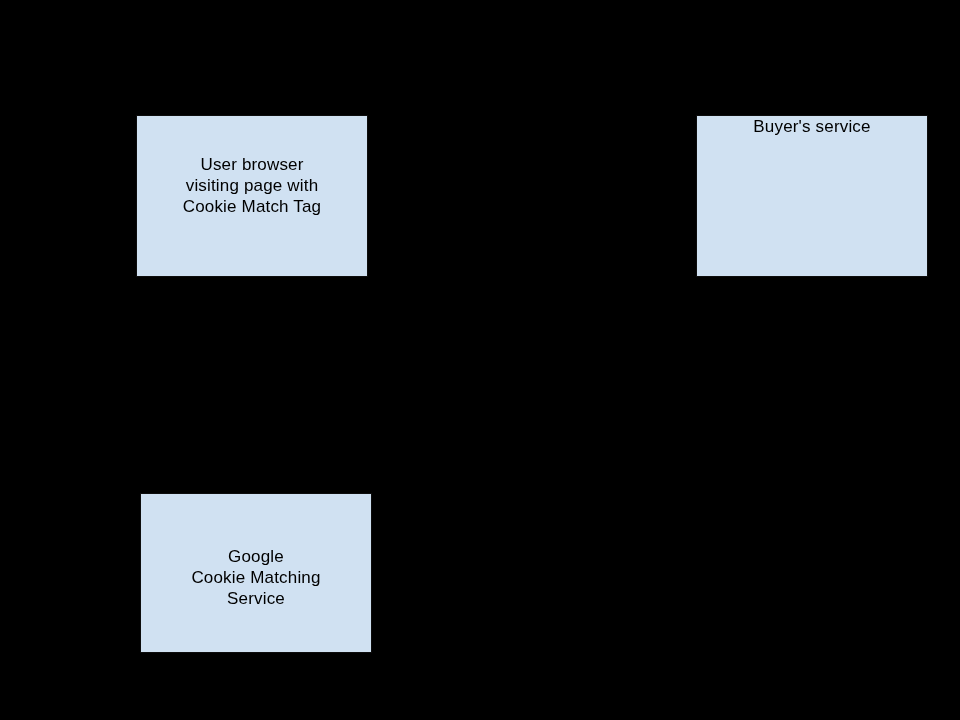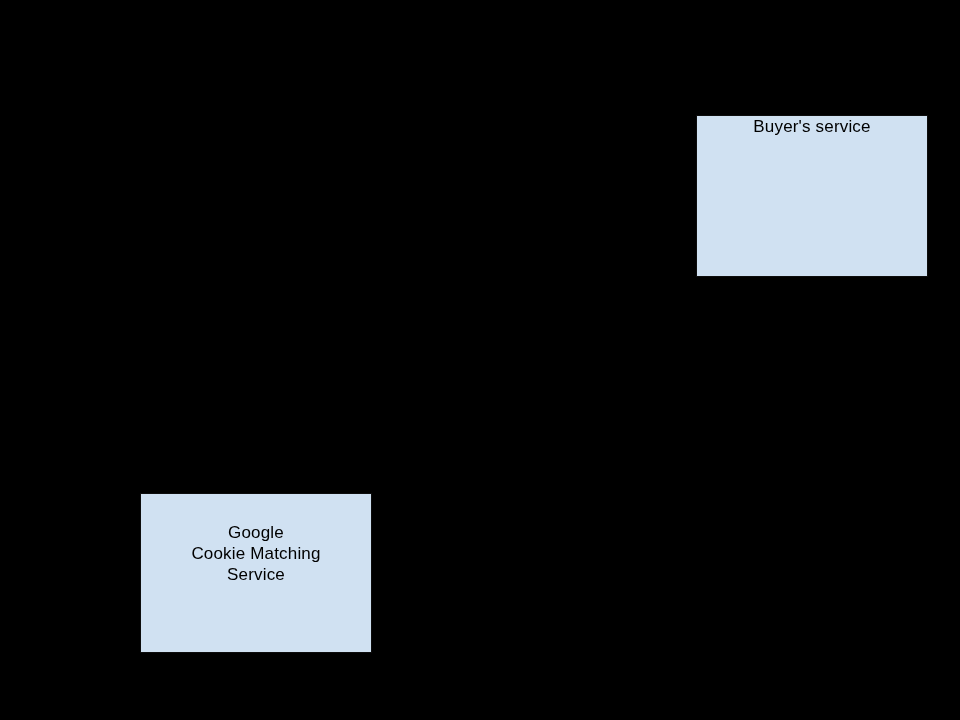--- a/index.html
+++ b/index.html
@@ -57,27 +57,32 @@
   #node-buyers-service .label { margin-top: 0; }
 
   
   #node-google-cms {
     left: 140px;
     top: 493px;
     width: 232px;
     height: 160px;
     justify-content: flex-start;
   }
-  #node-google-cms .label { margin-top: 28px; }
+  #node-google-cms .label { margin-top: 52px; }
 </style>
 </head>
 <body>
 
 <div id="canvas">
 
+  <div class="node" id="node-user-browser">
+    <span class="label">User browser
+visiting page with
+Cookie Match Tag</span>
+  </div>
 
   <div class="node" id="node-buyers-service">
     <span class="label">Buyer's service</span>
   </div>
 
   <div class="node" id="node-google-cms">
     <span class="label">Google
 Cookie Matching
 Service</span>
   </div>

